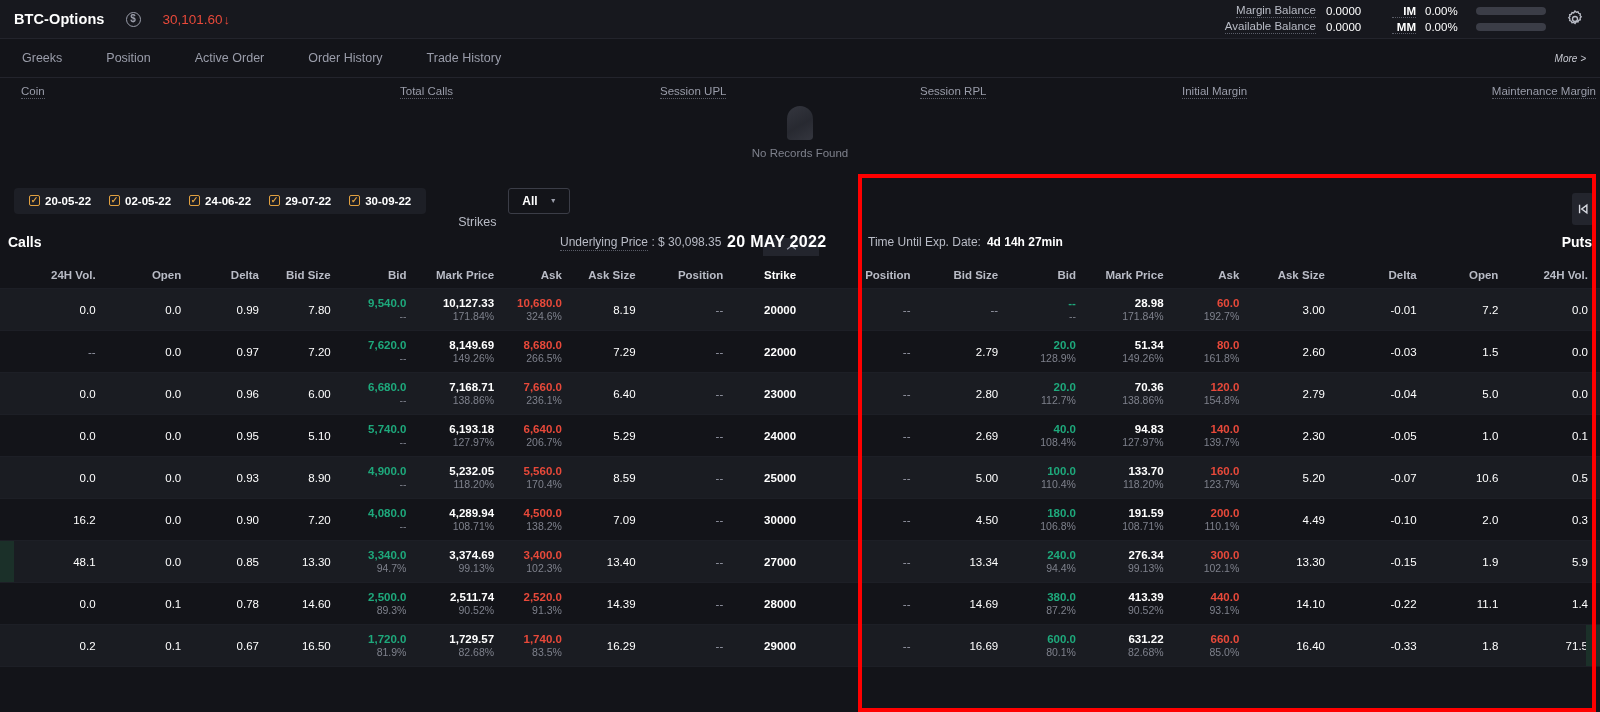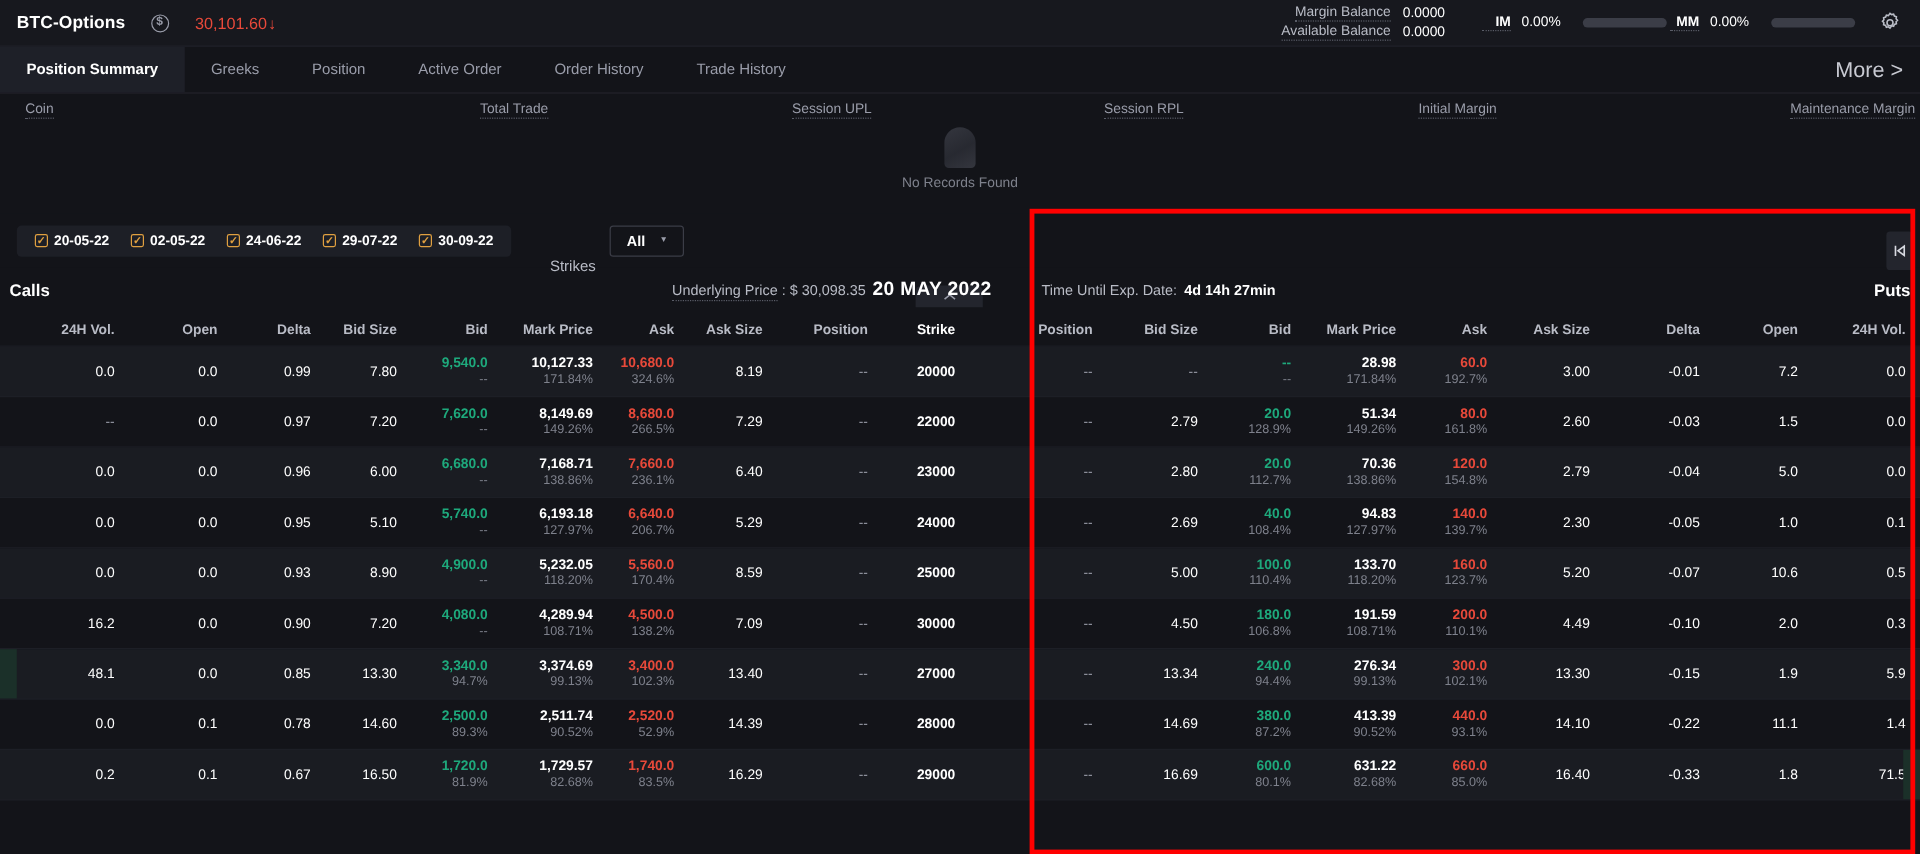--- a/index.html
+++ b/index.html
@@ -26,32 +26,32 @@
     font-size:10px; line-height:12.5px; text-align:center; font-weight:bold;
   }
   .last-price{ font-size:13.5px; font-weight:normal; color:#e8493a; margin-left:22px; display:flex; align-items:center; gap:1px;}
   .arrow-dn{ font-size:13px; line-height:1; }
 
   .topbar-right{ margin-left:auto; display:flex; align-items:center; gap:18px; }
   .bal-block{ display:flex; flex-direction:column; gap:2px; align-items:flex-end;}
   .bal-row{ display:flex; align-items:center; gap:10px; font-size:11.5px; }
   .bal-label{ color:#b9bcc6; border-bottom:1px dotted #5a5d68; }
   .bal-value{ color:#ffffff; width:48px; text-align:left;}
-  .margin-block{ display:flex; flex-direction:row; gap:3px; }
+  .margin-block{ display:flex; flex-direction:column; gap:3px; }
   .margin-row{ display:flex; align-items:center; gap:9px; font-size:11.5px; }
   .margin-key{ color:#ffffff; font-weight:bold; width:24px; text-align:right; border-bottom:1px dotted #5a5d68;}
   .margin-pct{ color:#ffffff; width:42px;}
   .margin-bar{ width:70px; height:8px; border-radius:5px; background:#3b3d47; }
   .gear{ width:22px;height:22px; color:#b9bcc6; display:flex;align-items:center;justify-content:center;}
 
   
   .tabs{ height:39px; display:flex; align-items:stretch; background:#131419; border-bottom:1px solid #23242c; position:relative;}
   .tab{ display:flex; align-items:center; padding:0 22px; font-size:12.5px; color:#9a9daa; white-space:nowrap; }
   .tab.active{ color:#ffffff; font-weight:bold; background:#1e2028; }
-  .more{ margin-left:auto; display:flex;align-items:center; padding:0 14px; font-size:18px; color:#c8cad2; }
+  .more{ margin-left:auto; display:flex;align-items:center; padding:0 14px; font-size:10px; color:#c8cad2;font-style:italic; }
 
   
   .summary{ position:relative; height:100px; }
   .summary-head{ display:flex; height:26px; align-items:center; padding:0 0 0 0; font-size:11.5px; color:#9a9daa;}
   .summary-head > div{ }
   .sh-coin{ width:400px; padding-left:21px;}
   .sh-td{ width:260px; }
   .sh-supl{ width:260px; }
   .sh-srpl{ width:262px; }
   .sh-im{ width:268px; }
@@ -169,33 +169,32 @@
       <div class="gear">
         <svg width="20" height="20" viewBox="0 0 24 24" fill="none" stroke="currentColor" stroke-width="1.6">
           <circle cx="12" cy="12" r="3"></circle>
           <path d="M12 2.5l1.6 1.3 2-.5.8 1.9 2 .7-.3 2 1.4 1.5-1.4 1.5.3 2-2 .7-.8 1.9-2-.5L12 17.3l-1.6-1.3-2 .5-.8-1.9-2-.7.3-2L4.5 10.4 5.9 8.9l-.3-2 2-.7.8-1.9 2 .5z"></path>
         </svg>
       </div>
     </div>
   </div>
 
   <div class="tabs">
-    <div class="tab active">Position Summary</div>
     <div class="tab">Greeks</div>
     <div class="tab">Position</div>
     <div class="tab">Active Order</div>
     <div class="tab">Order History</div>
     <div class="tab">Trade History</div>
     <div class="more">More &gt;</div>
   </div>
 
   <div class="summary">
     <div class="summary-head">
       <div class="sh-coin"><span class="dotted">Coin</span></div>
-      <div class="sh-td"><span class="dotted">Total Trade</span></div>
+      <div class="sh-td"><span class="dotted">Total Calls</span></div>
       <div class="sh-supl"><span class="dotted">Session UPL</span></div>
       <div class="sh-srpl"><span class="dotted">Session RPL</span></div>
       <div class="sh-im"><span class="dotted">Initial Margin</span></div>
       <div class="sh-mm"><span class="dotted">Maintenance Margin</span></div>
     </div>
     <div class="empty-wrap">
       <div class="empty-ico"></div>
       <div class="empty-txt">No Records Found</div>
     </div>
     <div class="collapse-btn">
@@ -656,21 +655,21 @@
           </div>
           <div class="c w-mark">
             <div class="stack">
               <span class="mark">2,511.74</span>
               <span class="sub">90.52%</span>
             </div>
           </div>
           <div class="c w-ask">
             <div class="stack">
               <span class="ask">2,520.0</span>
-              <span class="sub">52.9%</span>
+              <span class="sub">91.3%</span>
             </div>
           </div>
           <div class="c w-asksize white">14.39</div>
           <div class="c w-pos dash">--</div>
           <div class="c w-strike strike">28000</div>
           <div class="gap-mid"></div>
           <div class="c w-p-pos dash">--</div>
           <div class="c w-p-bidsize white">14.69</div>
           <div class="c w-p-bid">
             <div class="stack">

